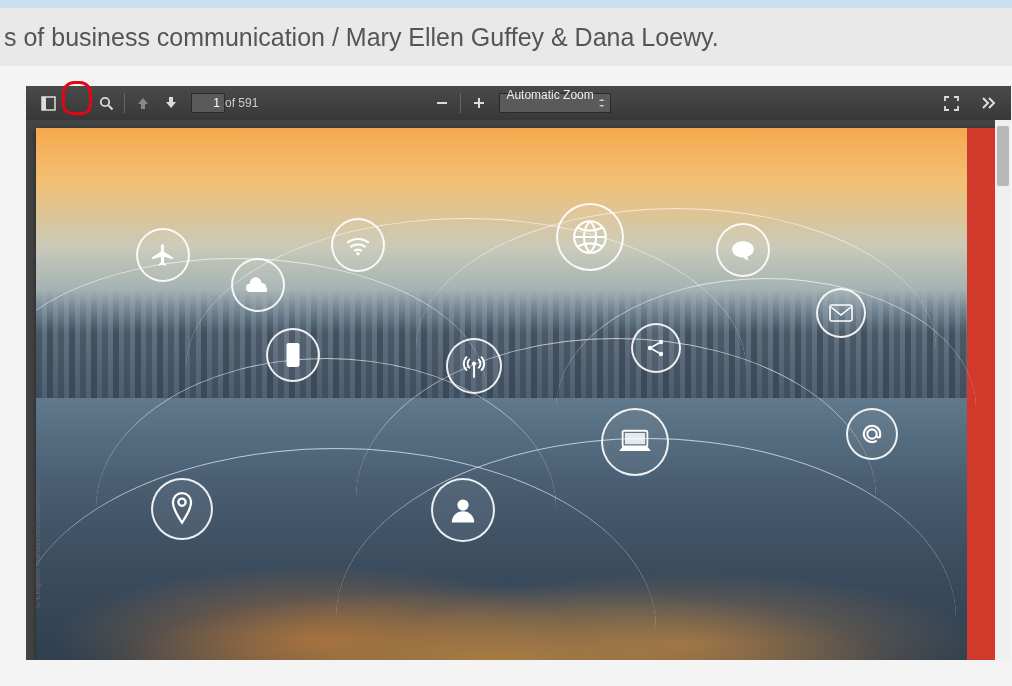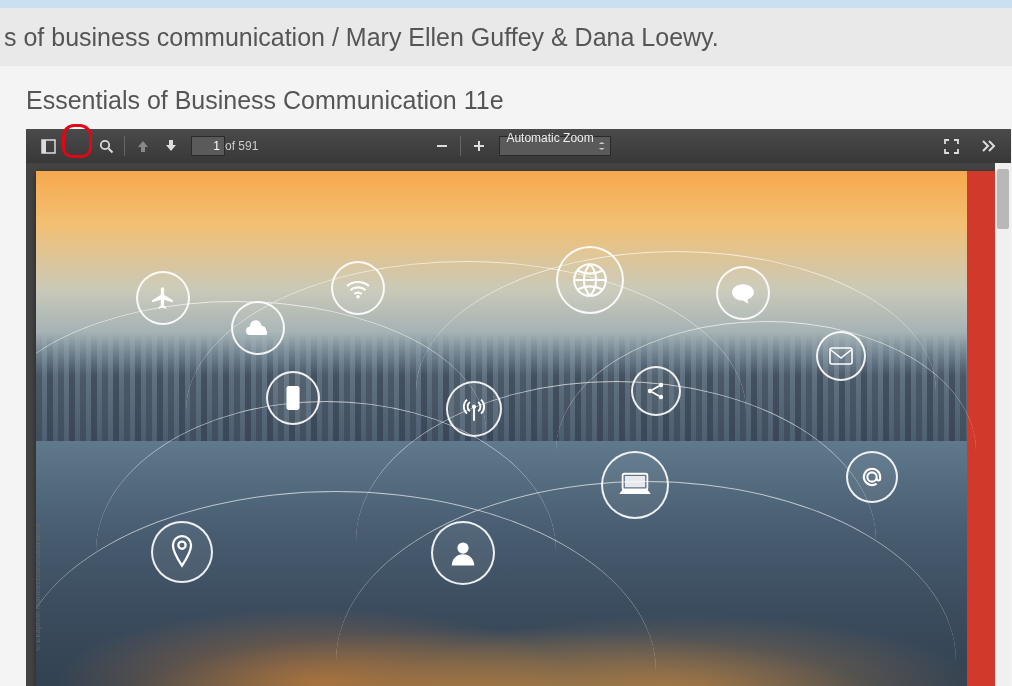--- a/index.html
+++ b/index.html
@@ -221,21 +221,20 @@
 </head>
 <body>
 
 <div class="top-strip"></div>
 
 <div class="breadcrumb-bar">
   <span>s of business communication / Mary Ellen Guffey &amp; Dana Loewy.</span>
 </div>
 
 <div class="content-area">
-  <div class="doc-title">Essentials of Business Communication 11e</div>
 
   <div class="pdf-viewer">
     <div class="pdf-toolbar">
 
       <div class="tb-btn" title="Toggle Sidebar">
         <svg width="15" height="15" viewBox="0 0 15 15">
           <rect x="1" y="1" width="13" height="13" fill="none" stroke="#ddd" stroke-width="1.5"></rect>
           <rect x="1" y="1" width="4" height="13" fill="#ddd"></rect>
         </svg>
       </div>

